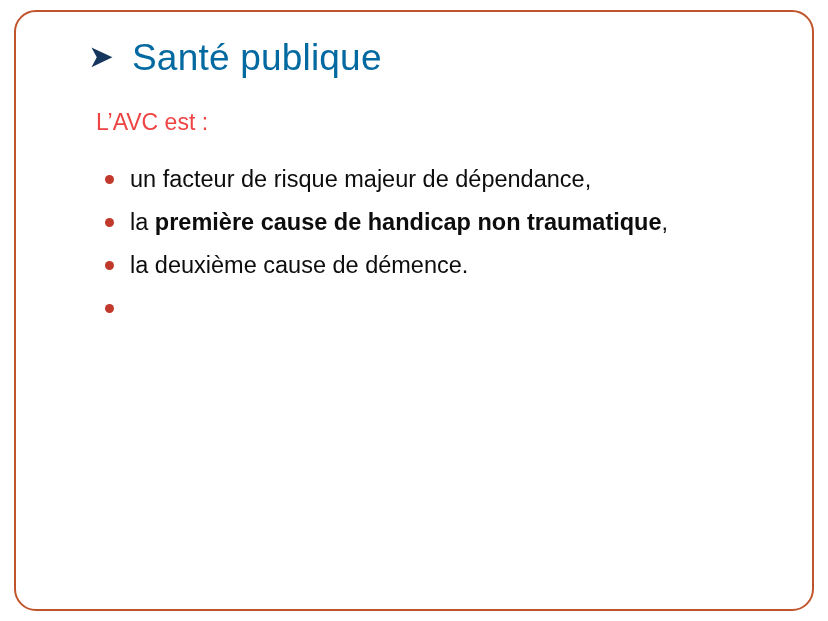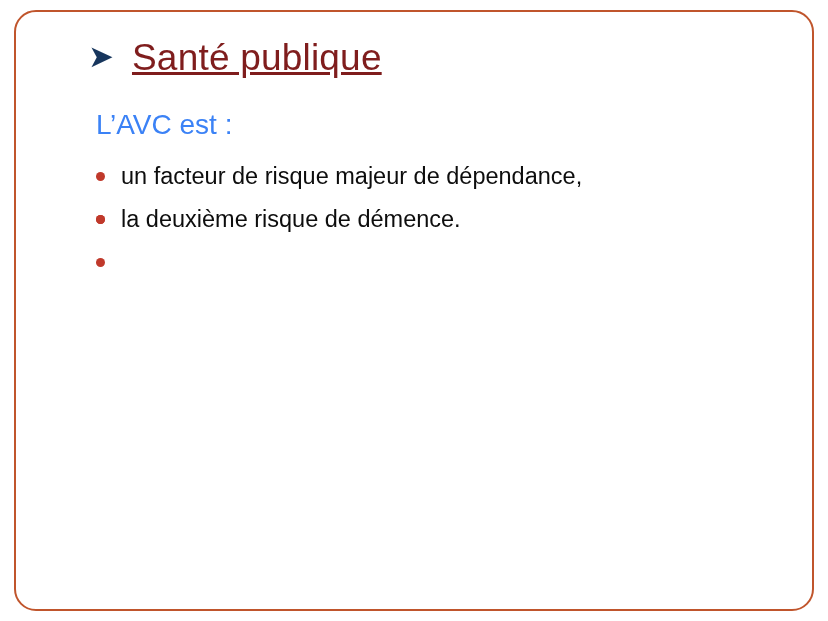--- a/index.html
+++ b/index.html
@@ -41,35 +41,34 @@
     margin-bottom: 30px;
   }
   .title-arrow {
     color: #17365D;
     font-size: 31px;
     line-height: 1;
     font-weight: normal;
     transform: translateY(-2px);
   }
   .title-text {
-    color: #7f1d1d;
+    color: #0369a1;
     font-size: 37px;
     line-height: 1.1;
     font-weight: normal;
     letter-spacing: 0.2px;
-    text-decoration: underline;
   }
   .intro {
-    color: #3b82f6;
-    font-size: 28px;
-    margin: 0 0 20px 8px;
+    color: #ef4444;
+    font-size: 23px;
+    margin: 0 0 28px 8px;
   }
   ul.bullets {
     list-style: none;
-    margin: 0;
+    margin: 9px;
     padding: 0;
   }
   ul.bullets li {
     position: relative;
     padding-left: 33px;
     margin-bottom: 12px;
     color: #0D0D0D;
     font-size: 23.5px;
     line-height: 1.33;
   }
@@ -96,19 +95,19 @@
 
     <div class="title-row">
       <span class="title-arrow">➤</span>
       <span class="title-text">Santé publique</span>
     </div>
 
     <p class="intro">L’AVC est :</p>
 
     <ul class="bullets" id="bullet-list">
         <li><span class="dot"></span><span><span>un facteur de risque majeur de dépendance,</span></span></li>
-        <li><span class="dot"></span></li>
-        <li><span class="dot"></span><span><span>la deuxième risque de démence.</span></span></li>
+        <li><span class="dot"></span><span><span>la </span><b>première cause de handicap non traumatique</b><span>,</span></span></li>
+        <li><span class="dot"></span><span><span>la deuxième cause de démence.</span></span></li>
         <li><span class="dot"></span></li>
       </ul>
 
   </div>
 </div>
 
 </body></html>

